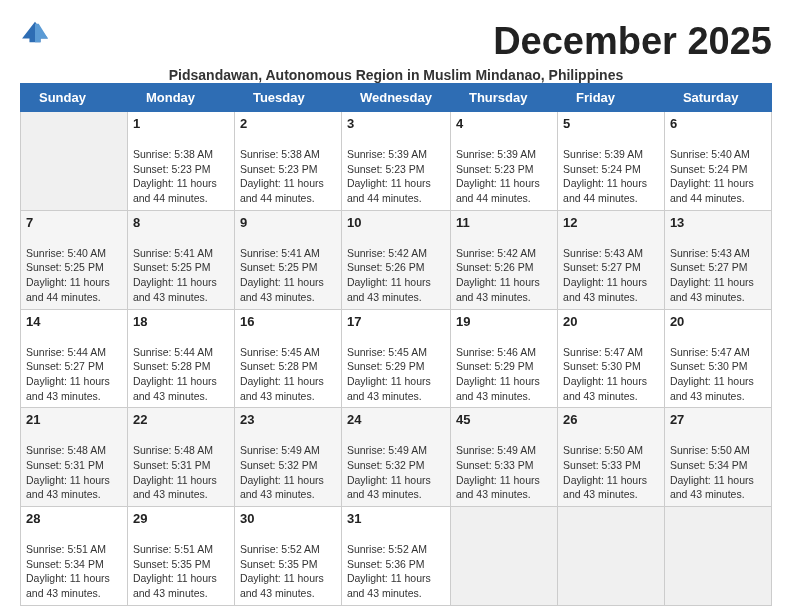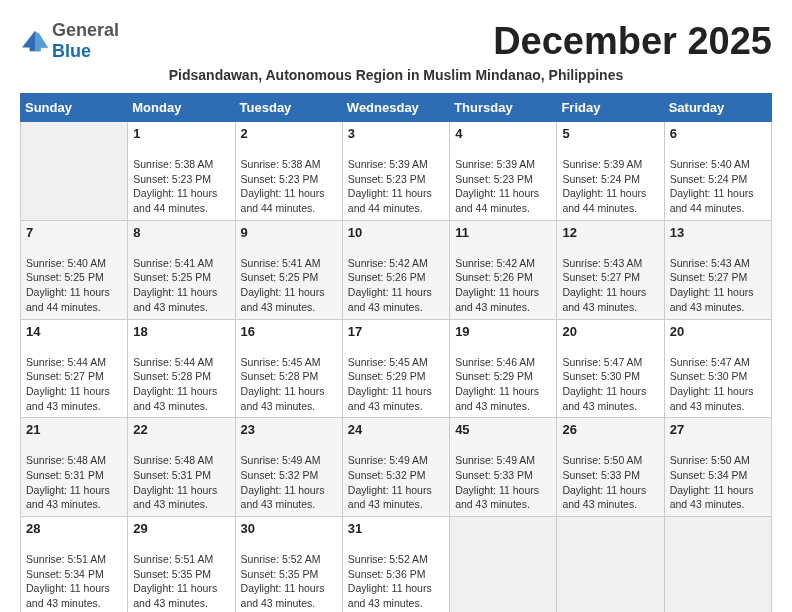--- a/index.html
+++ b/index.html
@@ -33,32 +33,31 @@
     .month-title {
       font-size: 38px;
       font-weight: bold;
       color: #222;
       text-align: left;
     }
     .subtitle {
       text-align: center;
       font-size: 14px;
       color: #333;
-      margin-bottom: 10px;
       font-weight: bold;
     }
     table {
       width: 100%;
       border-collapse: collapse;
       font-size: 11px;
     }
     thead th {
       background-color: #2e6db4;
       color: #fff;
-      padding: 6px 4px;
+      padding: 6px 18px;
       text-align: left;
       font-size: 13px;
       font-weight: bold;
       border: 1px solid #2e6db4;
     }
     tbody td {
       border: 1px solid #ccc;
       vertical-align: top;
       padding: 4px 5px;
       height: 80px;
@@ -87,24 +86,20 @@
 </head>
 <body>
 
 <div>
   <div class="header-logo">
     <div class="logo">
       <svg class="logo-icon" viewBox="0 0 32 26" width="32" height="26">
         <polygon points="16,2 30,20 22,20 22,24 10,24 10,20 2,20" fill="#2e6db4"></polygon>
         <polygon points="20,4 30,20 22,20 22,24 16,24 16,4" fill="#5b9bd5"></polygon>
       </svg>
-      <div>
-        <span class="logo-general">General</span><br>
-        <span class="logo-blue">Blue</span>
-      </div>
     </div>
     <div class="month-title">December 2025</div>
   </div>
   <div class="subtitle">Pidsandawan, Autonomous Region in Muslim Mindanao, Philippines</div>
 
   <table>
     <thead>
       <tr>
         <th>Sunday</th>
         <th>Monday</th>

